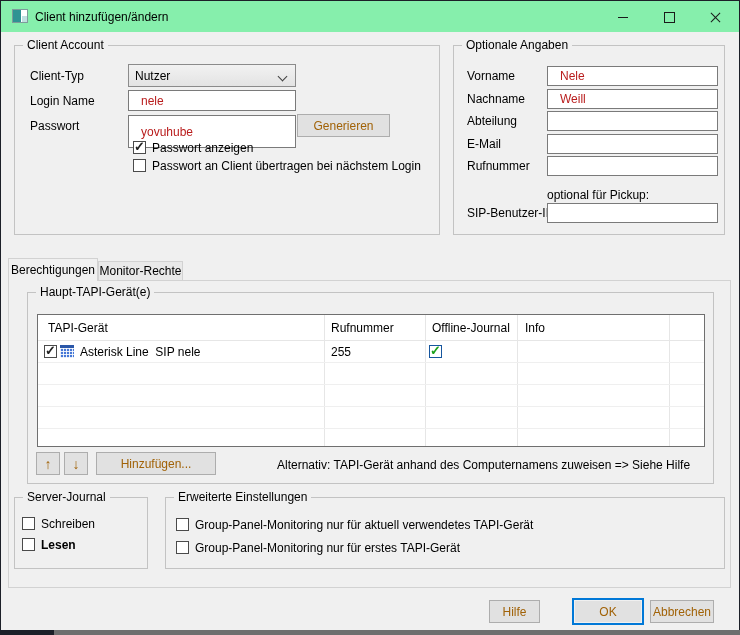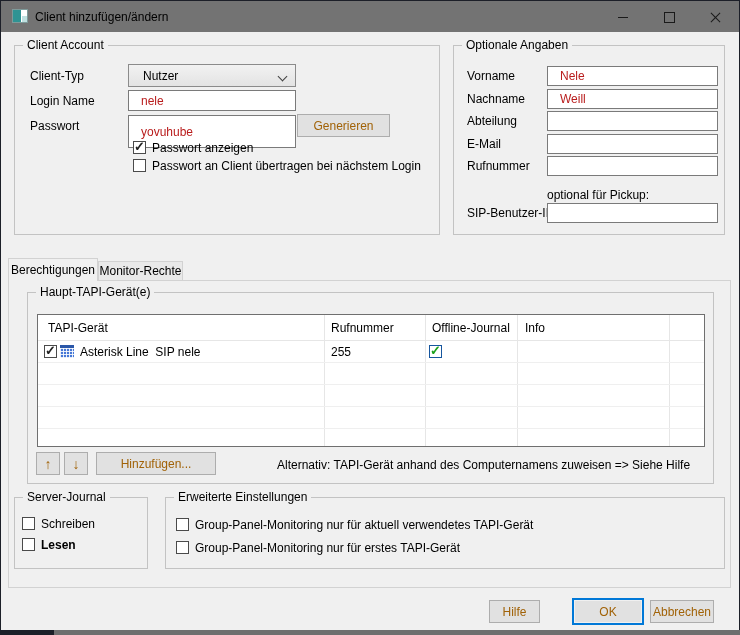--- a/index.html
+++ b/index.html
@@ -1,21 +1,21 @@
 <!DOCTYPE html>
 <html><head>
 <meta charset="utf-8">
 <style>
   html,body{margin:0;padding:0;background:#d8d8d8;}
   .win{position:relative;width:740px;height:635px;background:#f0f0f0;
        font-family:"Liberation Sans",sans-serif;font-size:12px;color:#000;overflow:hidden;}
   .abs{position:absolute;box-sizing:border-box;}
   .lbl{position:absolute;white-space:nowrap;line-height:14px;}
   
-  .titlebar{position:absolute;left:1px;top:1px;width:738px;height:31px;background:#737373;}
+  .titlebar{position:absolute;left:1px;top:1px;width:738px;height:31px;background:#86efac;}
   .title-text{position:absolute;left:34px;top:9px;font-size:12px;}
   .app-icon{position:absolute;left:11px;top:8px;width:16px;height:14px;border:1px solid #7e9a9a;background:#fff;box-sizing:border-box;}
   .app-icon .pane-l{position:absolute;left:0;top:0;width:8px;height:12px;background:#2f9393;}
   .app-icon .pane-r{position:absolute;left:9px;top:6px;width:5px;height:6px;background:#bfe0e0;}
   .winbtns{position:absolute;right:1px;top:1px;height:31px;display:flex;}
   .wbtn{width:46px;height:31px;display:flex;align-items:center;justify-content:center;position:relative;}
   .g-min{width:10px;height:1px;background:#1a1a1a;}
   .g-max{width:9px;height:9px;border:1px solid #1a1a1a;}
   .g-close{position:relative;width:11px;height:11px;}
   .g-close i{position:absolute;left:-1px;top:5px;width:13px;height:1px;background:#1a1a1a;}
@@ -26,21 +26,21 @@
   .grp{position:absolute;border:1px solid #c3c3c3;box-sizing:border-box;}
   .glabel{position:absolute;top:-8px;left:8px;background:#f0f0f0;padding:0 4px;line-height:14px;white-space:nowrap;}
   
   .tin{position:absolute;border:1px solid #7a7a7a;background:#fff;box-sizing:border-box;
        font-family:"Liberation Sans",sans-serif;font-size:12px;color:#b91c1c;padding:1px 12px;outline:none;}
   .btn{position:absolute;border:1px solid #adadad;background:#e1e1e1;box-sizing:border-box;
        font-family:"Liberation Sans",sans-serif;font-size:12px;color:#a16207;
        display:flex;align-items:center;justify-content:center;padding:0;}
   .btn-ok{border:2px solid #0078d7;background:#e1e1e1;box-shadow:inset 0 0 0 1px #f0f0f0;}
   .combo{position:absolute;border:1px solid #8b8b8b;background:linear-gradient(#f2f2f2,#e3e3e3);
-         box-sizing:border-box;display:flex;align-items:center;padding:0 14px;}
+         box-sizing:border-box;display:flex;align-items:center;padding:0 6px;}
   .chev{position:absolute;right:9px;top:8px;width:6px;height:6px;border-right:1px solid #404040;border-bottom:1px solid #404040;transform:rotate(45deg);}
   .cb{position:absolute;width:13px;height:13px;background:#fff;border:1px solid #4a4a4a;box-sizing:border-box;}
   .cb.checked::after{content:"\2713";position:absolute;left:0px;top:-3px;font-size:13px;font-weight:bold;color:#222;}
   .cb.green{border-color:#16569e;}
   .cb.green.checked::after{color:#1ba11b;}
   
   .tab{position:absolute;box-sizing:border-box;display:flex;align-items:center;justify-content:center;white-space:nowrap;}
   .tab-active{left:8px;top:258px;width:90px;height:23px;background:#f0f0f0;border:1px solid #d2d2d2;border-bottom:none;z-index:3;}
   .tab-inactive{left:98px;top:261px;width:85px;height:19px;background:#e9e9e9;border:1px solid #d2d2d2;border-bottom:none;z-index:1;}
   .tab-panel{position:absolute;left:8px;top:280px;width:723px;height:308px;border:1px solid #d2d2d2;background:#f0f0f0;box-sizing:border-box;z-index:2;}

